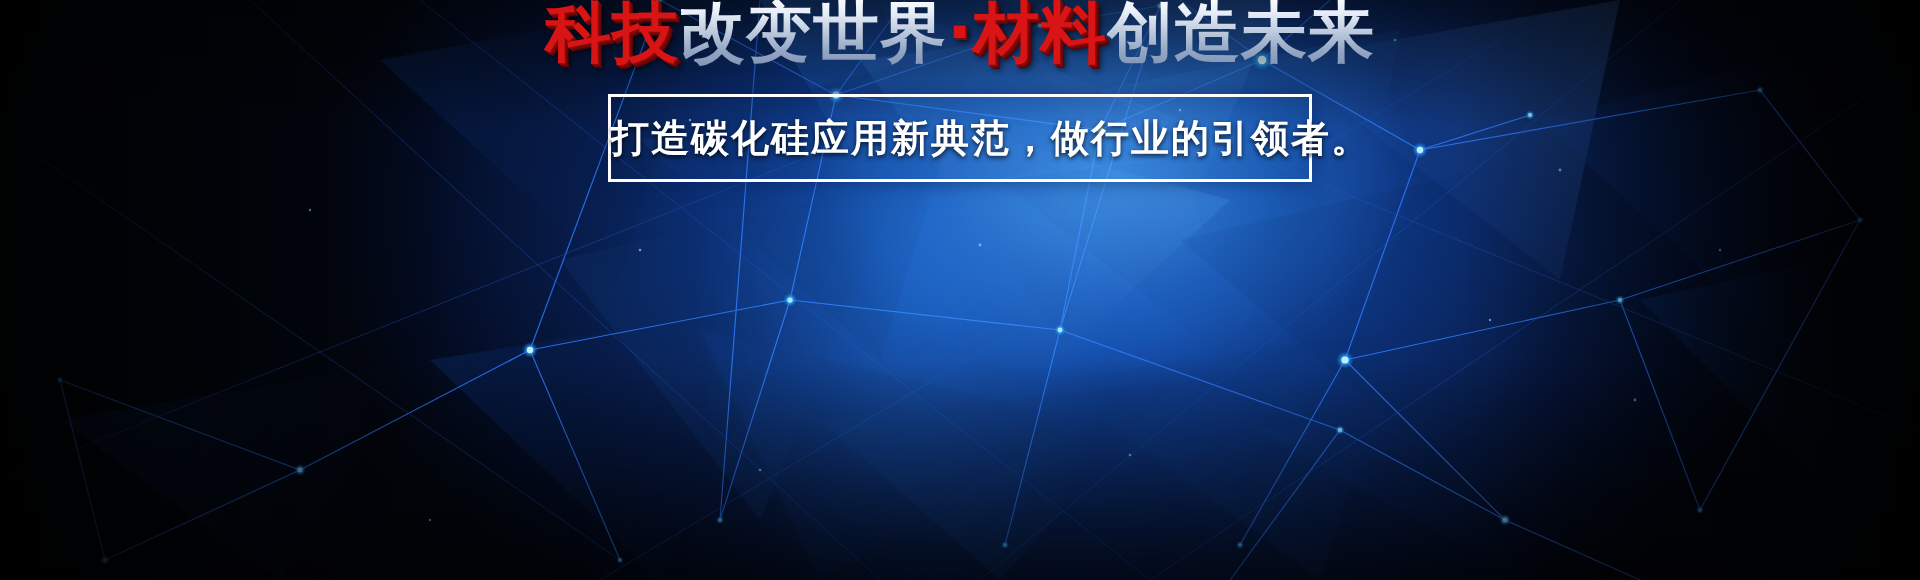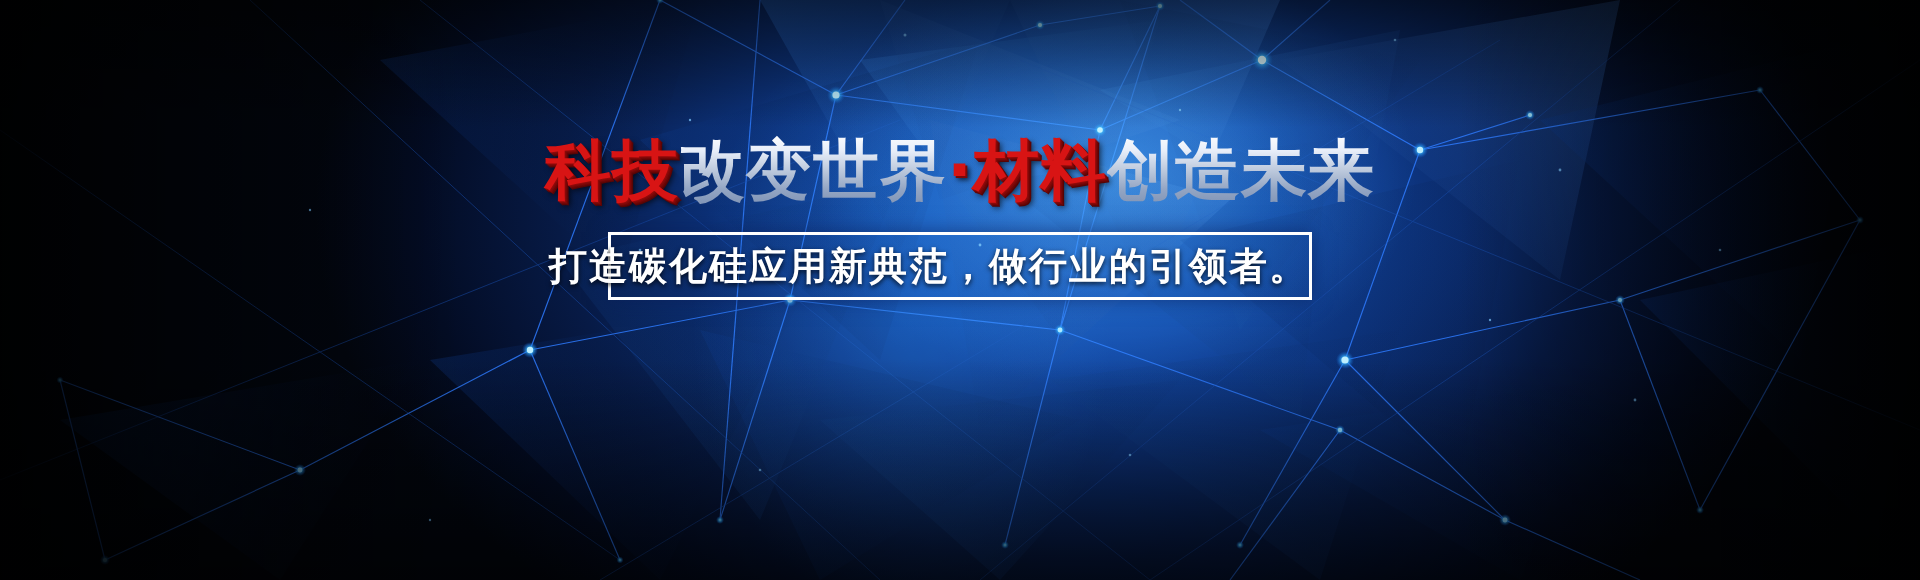--- a/index.html
+++ b/index.html
@@ -51,21 +51,20 @@
   .content {
     position: absolute;
     inset: 0;
     display: flex;
     flex-direction: column;
     align-items: center;
     justify-content: flex-start;
   }
 
   .headline {
-    margin-top: 138px;
     font-family: "DejaVu Sans", "Liberation Sans", sans-serif;
     font-size: 66px;
     font-weight: bold;
     letter-spacing: 1px;
     line-height: 1;
     white-space: nowrap;
     user-select: none;
   }
   .hl-red {
     color: #d81414;
@@ -93,26 +92,26 @@
     letter-spacing: 0.6px;
     color: #f2f6fd;
     white-space: nowrap;
     text-shadow: 0 0 14px rgba(10,40,110,0.95), 0 1px 2px rgba(0,0,0,0.85);
     user-select: none;
   }
 
   .slogan-box {
     margin-top: 28px;
     width: 704px;
-    height: 68px;
+    height: 88px;
     box-sizing: border-box;
     border: 3px solid #ffffff;
     display: flex;
     align-items: center;
-    justify-content: flex-end;
+    justify-content: flex-start;
     box-shadow: 0 0 18px rgba(8,30,90,0.6);
   }
   .slogan-text {
     font-family: "DejaVu Sans", "Liberation Sans", sans-serif;
     font-size: 38px;
     font-weight: bold;
     color: #ffffff;
     letter-spacing: 2px;
     white-space: nowrap;
     text-shadow: 0 2px 5px rgba(0,0,0,0.8);

